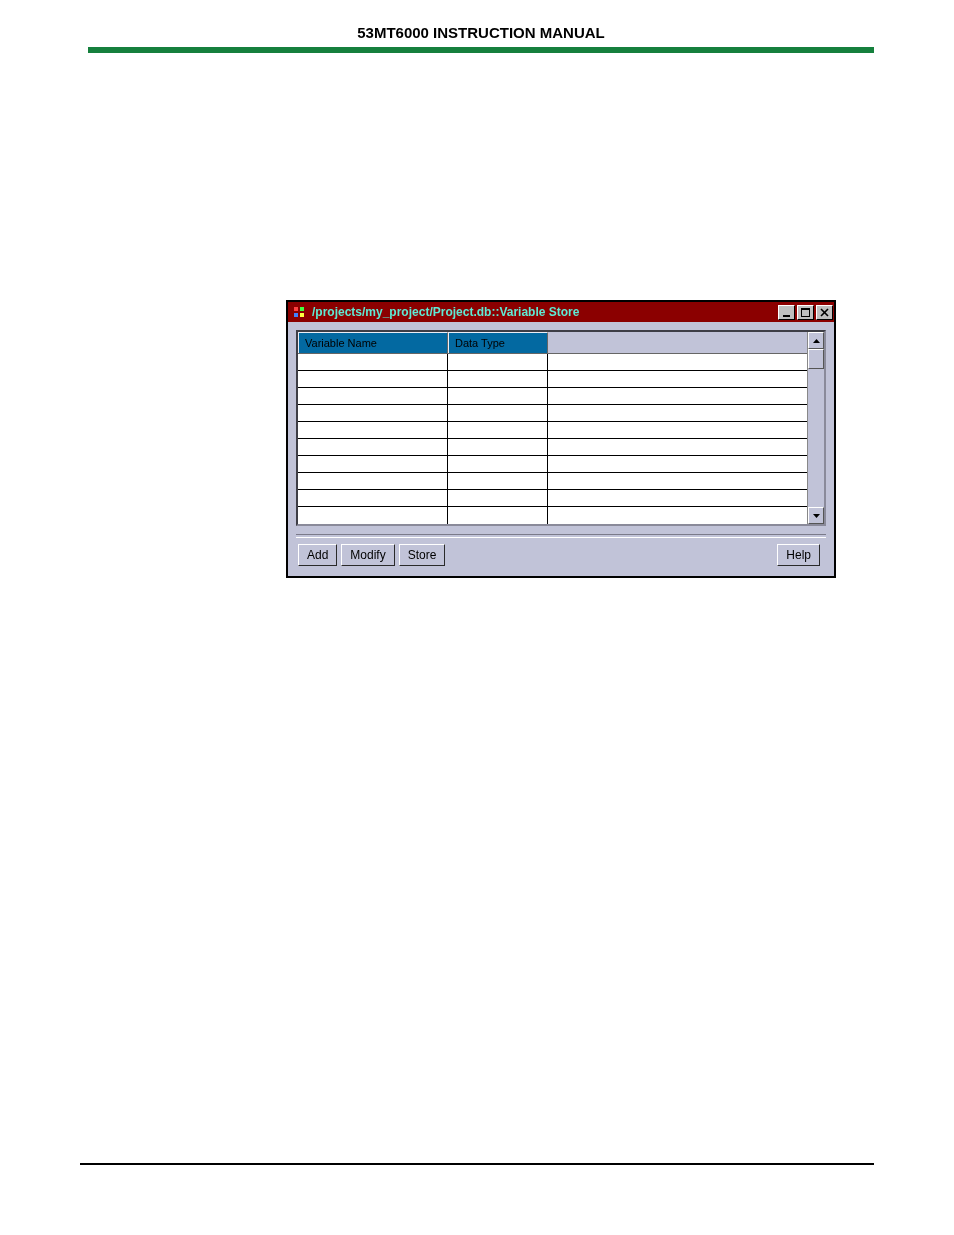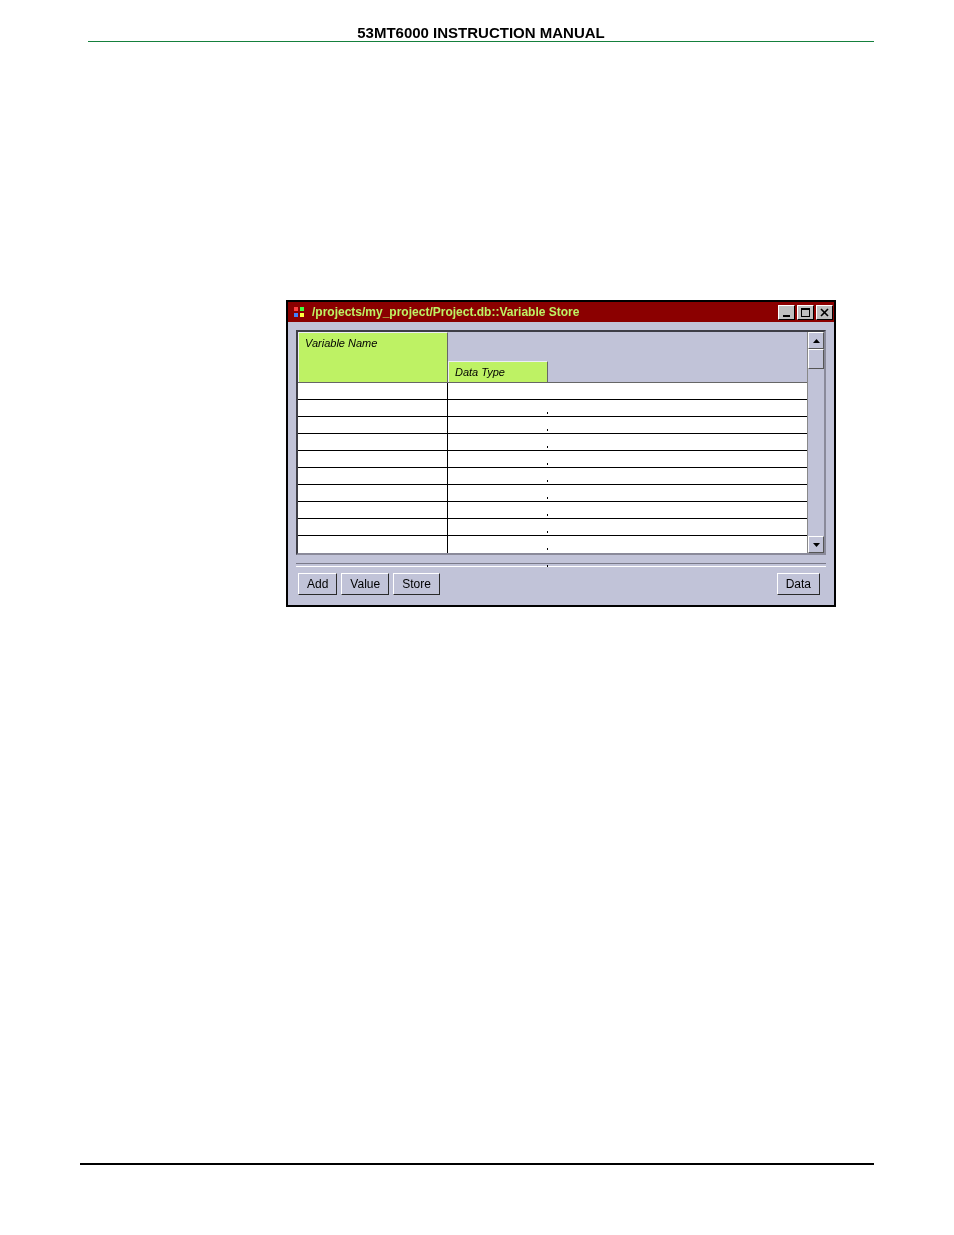--- a/index.html
+++ b/index.html
@@ -13,21 +13,22 @@
     position: relative;
   }
   .page-header {
     position: absolute;
     top: 24px;
     left: 88px;
     right: 80px;
     text-align: center;
     font-weight: bold;
     font-size: 15px;
-    border-bottom: 1px solid #15803d;
+    padding-bottom: 6px;
+    border-bottom: 6px solid #15803d;
   }
   .page-footer-rule {
     position: absolute;
     bottom: 70px;
     left: 80px;
     right: 80px;
     border-top: 2px solid #000;
     height: 0;
   }
   .window-wrap {
@@ -35,21 +36,21 @@
     left: 286px;
     top: 300px;
     width: 550px;
     border: 2px solid #000;
     background: #c1c3d8;
   }
   .titlebar {
     display: flex;
     align-items: center;
     background: #8b0000;
-    color: #bef264;
+    color: #5eead4;
     height: 20px;
     font-size: 12px;
     font-weight: bold;
   }
   .titlebar-icon {
     width: 16px;
     height: 16px;
     margin: 0 3px;
     display: inline-flex;
     align-items: center;
@@ -96,26 +97,25 @@
     display: flex;
     background: #c1c3d8;
     border-bottom: 1px solid #666;
   }
   .header-cell {
     font-size: 11px;
     padding: 4px 6px;
     border-right: 1px solid #666;
     border-top: 1px solid #eceef6;
     border-left: 1px solid #eceef6;
-    background: #bef264;
+    background: #0369a1;
     color: #000;
-    font-style: italic;
   }
   .col-name { width: 150px; }
-  .col-type { width: 100px; margin-top: 29px; }
+  .col-type { width: 100px; }
   .col-value { flex: 1; }
   .data-rows { background: #fff; }
   .data-row {
     display: flex;
     height: 17px;
     border-bottom: 1px solid #000;
   }
   .data-row:last-child { border-bottom: none; }
   .data-cell {
     border-right: 1px solid #000;
@@ -297,21 +297,21 @@
               <polygon points="0,0 7,0 3.5,4" fill="#000"></polygon>
             </svg>
         </div>
       </div>
     </div>
 
     <div class="separator"></div>
 
     <div class="button-bar">
       <div class="btn">Add</div>
-      <div class="btn">Value</div>
+      <div class="btn">Modify</div>
       <div class="btn">Store</div>
       <div class="spacer"></div>
-      <div class="btn">Data</div>
+      <div class="btn">Help</div>
     </div>
   </div>
 </div>
 
 <div class="page-footer-rule"></div>
 
 </body></html>

